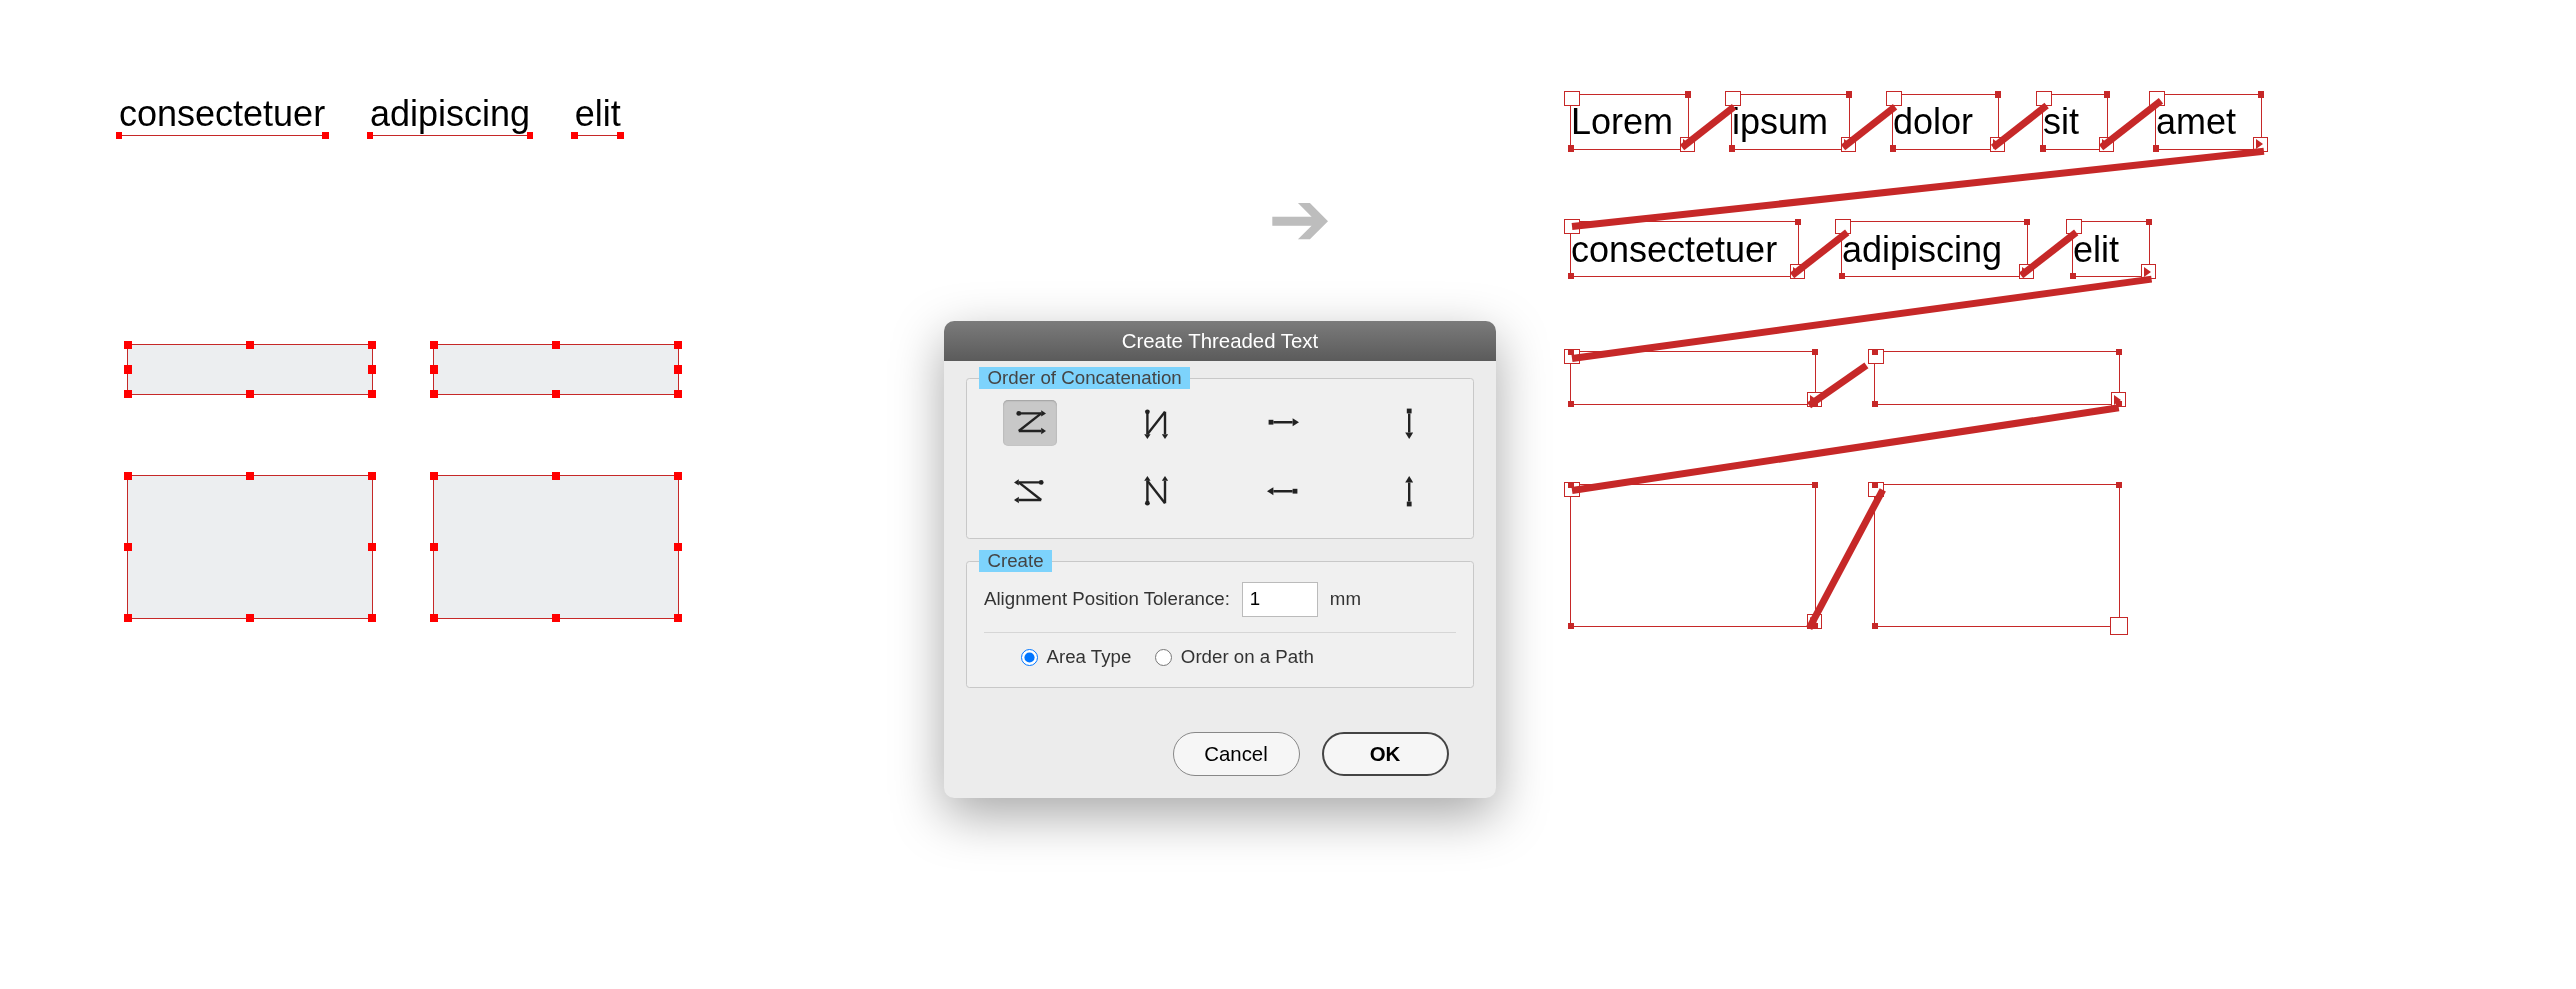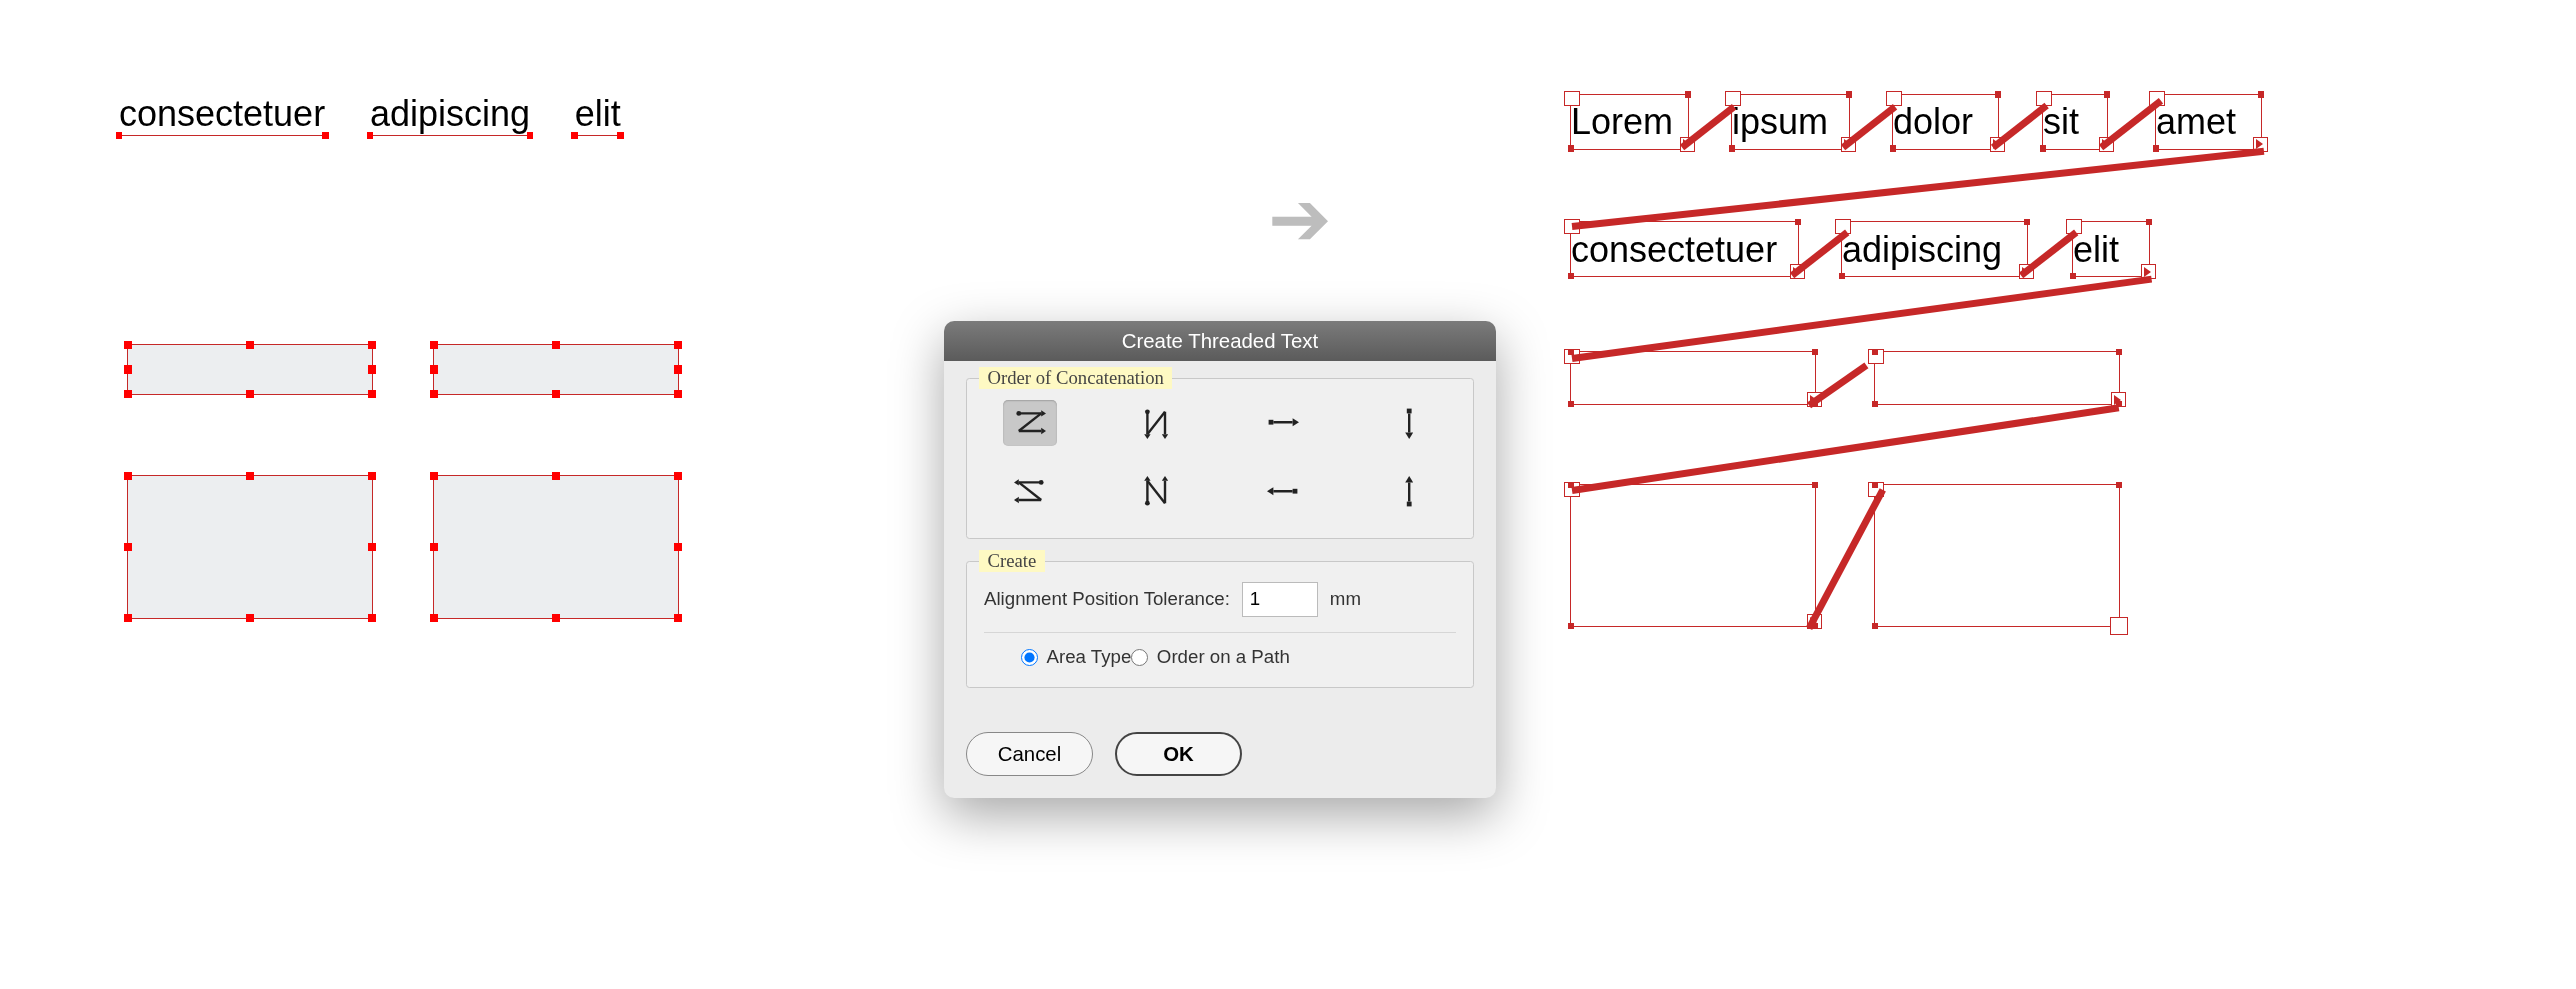--- a/index.html
+++ b/index.html
@@ -93,25 +93,24 @@
     border: 0.8px solid #c8c8c8;
     border-radius: 3.4px;
     margin-bottom: 22px;
     padding: 17px 17px 18.7px 17px;
     position: relative;
     background: #f0f0f0;
   }
   .fieldset-legend {
     position: absolute;
     top: -12px; left: 12px;
-    background: #fef9c3;
+    background: #7dd3fc;
     padding: 0 8.5px;
     font-size: 18.7px;
     color: #444;
-    font-family: Liberation Serif, serif;
   }
   .order-grid {
     display: grid;
     grid-template-columns: repeat(4, 1fr);
     grid-template-rows: repeat(2, 54px);
     gap: 15.3px 34px;
     justify-items: center;
     align-items: center;
   }
   .order-btn {
@@ -145,28 +144,28 @@
     gap: 10.2px;
     font-size: 18.7px;
     color: #333;
     padding-top: 17px;
   }
   .chk-row input[type=checkbox] {
     width: 18.7px; height: 18.7px;
     accent-color: #555;
   }
   .radio-row {
-    display: flex; 
+    display: flex; gap: 24px;
     padding: 13.6px 0 0 37px;
     font-size: 18.7px; color: #333;
   }
   .radio-row label { display: flex; align-items: center; gap: 8.5px; }
   .radio-row input[type=radio] { width: 17px; height: 17px; }
   .dialog-footer {
-    display: flex; 
+    display: flex; justify-content: flex-end;
     gap: 22px; padding: 22px 25.5px 0 0;
   }
   .dlg-btn {
     min-width: 127px;
     padding: 8.5px 29px;
     font-size: 20.4px;
     border-radius: 22px;
     border: 1.3px solid #888;
     background: #f6f6f6;
     cursor: pointer;

